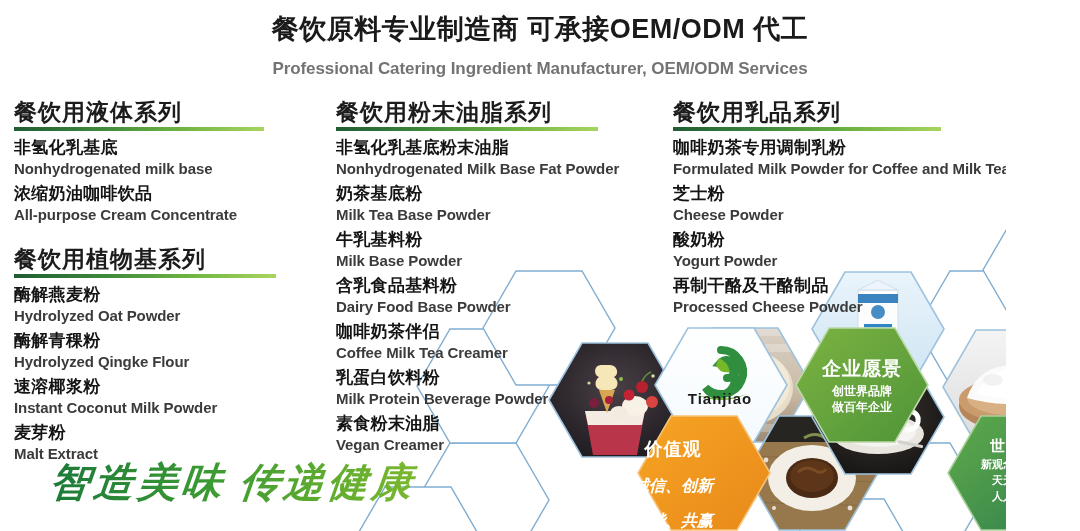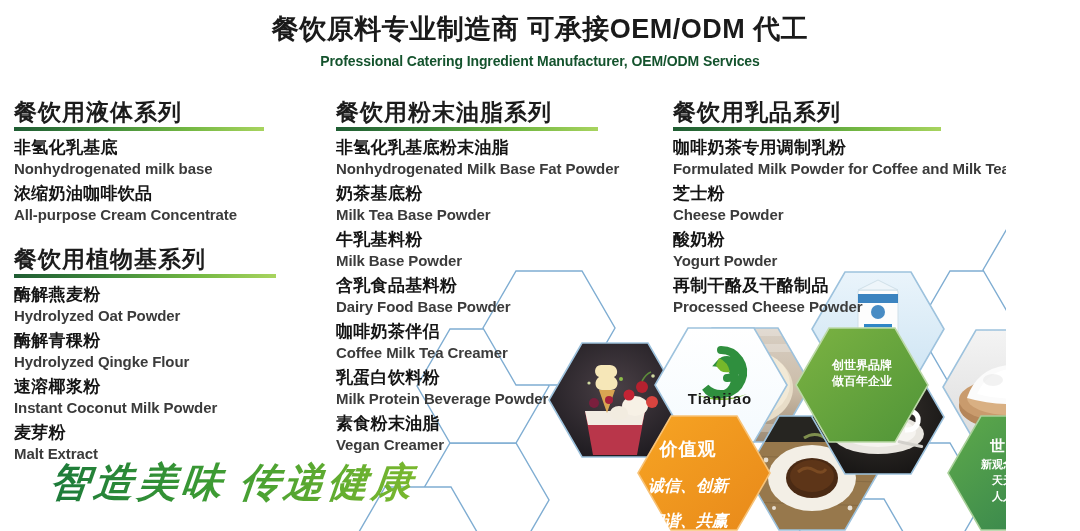--- a/index.html
+++ b/index.html
@@ -11,22 +11,22 @@
   }
   #page { position: relative; width: 1006px; height: 531px; background: #fff; overflow: hidden; }
 
   
   .header { position: absolute; left: 0; top: 12px; width: 1080px; text-align: center; z-index: 6; }
   .header .cn {
     font-size: 27px; font-weight: 700; color: #1a1a1a; letter-spacing: 0.5px;
     line-height: 34px; white-space: nowrap;
   }
   .header .en {
-    font-size: 14px; font-weight: 700; color: #14532d; letter-spacing: -0.1px;
-    line-height: 24px; white-space: nowrap; margin-top: 3px;
+    font-size: 17px; font-weight: 700; color: #737373; letter-spacing: -0.1px;
+    line-height: 24px; white-space: nowrap; margin-top: 11px;
   }
 
   
   .hexart { position: absolute; left: 0; top: 0; width: 1080px; height: 531px; z-index: 1; }
 
   
   .cols { position: absolute; left: 0; top: 82px; width: 1080px; z-index: 4; }
   .col { position: absolute; top: 16px; }
   .col1 { left: 14px; width: 310px; }
   .col2 { left: 336px; width: 320px; }
@@ -71,21 +71,21 @@
 
   
   .hextext { position: absolute; z-index: 3; text-align: center; color: #fff; white-space: nowrap; pointer-events: none; }
   .hextext .t { font-weight: 700; letter-spacing: 1px; }
   .hextext .s { font-weight: 700; line-height: 1.18; }
 
   #tile-vision-text { left: 806px; top: 356px; width: 112px; }
   #tile-vision-text .t { font-size: 19px; }
   #tile-vision-text .s { font-size: 12px; margin-top: 2px; }
 
-  #tile-values-text { left: 636px; top: 437px; width: 104px; }
+  #tile-values-text { left: 621px; top: 437px; width: 104px; }
   #tile-values-text .t { font-size: 18px; }
   #tile-values-text .s { font-size: 16px; margin-top: 16px; font-style: italic; }
 
   #tile-world-text { left: 956px; top: 437px; width: 116px; }
   #tile-world-text .t { font-size: 15px; }
   #tile-world-text .s { font-size: 11px; margin-top: 2px; line-height: 1.25; }
 
   #tile-logo-text { left: 676px; top: 390px; width: 88px; }
   #tile-logo-text .t { font-size: 15px; font-weight: 700; color: #1a1a1a; letter-spacing: 1px; }
 </style>
@@ -462,20 +462,21 @@
     </div>
   </div>
 
   <div class="slogan">智造美味 传递健康</div>
 
   <div class="hextext" id="tile-logo-text">
     <div class="t">Tianjiao</div>
   </div>
 
   <div class="hextext" id="tile-vision-text">
+    <div class="t">企业愿景</div>
     <div class="s">创世界品牌</div>
     <div class="s">做百年企业</div>
   </div>
 
   <div class="hextext" id="tile-values-text">
     <div class="t">价值观</div>
     <div class="s">诚信、创新</div>
     <div class="s">和谐、共赢</div>
   </div>
 

